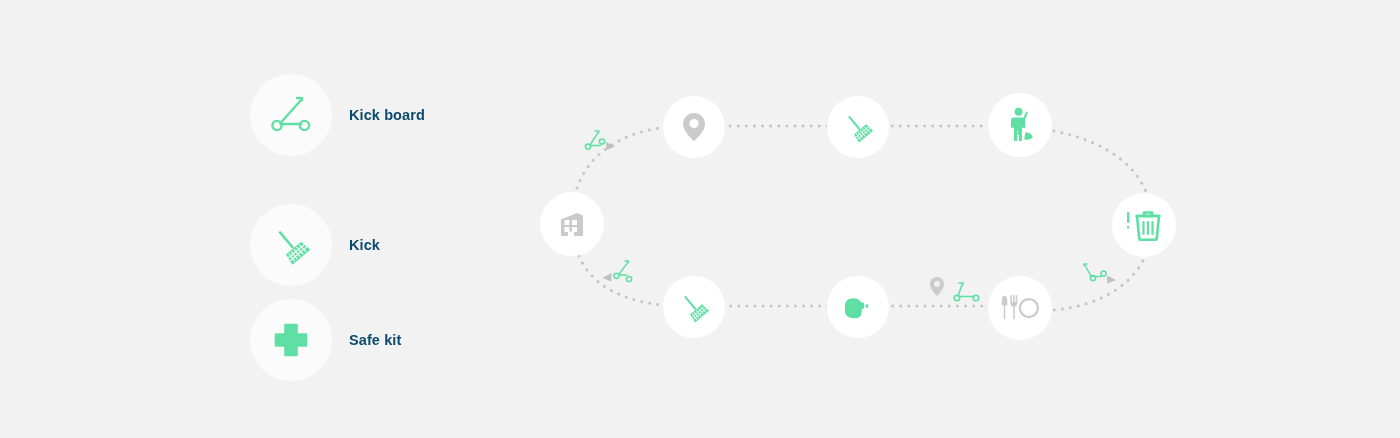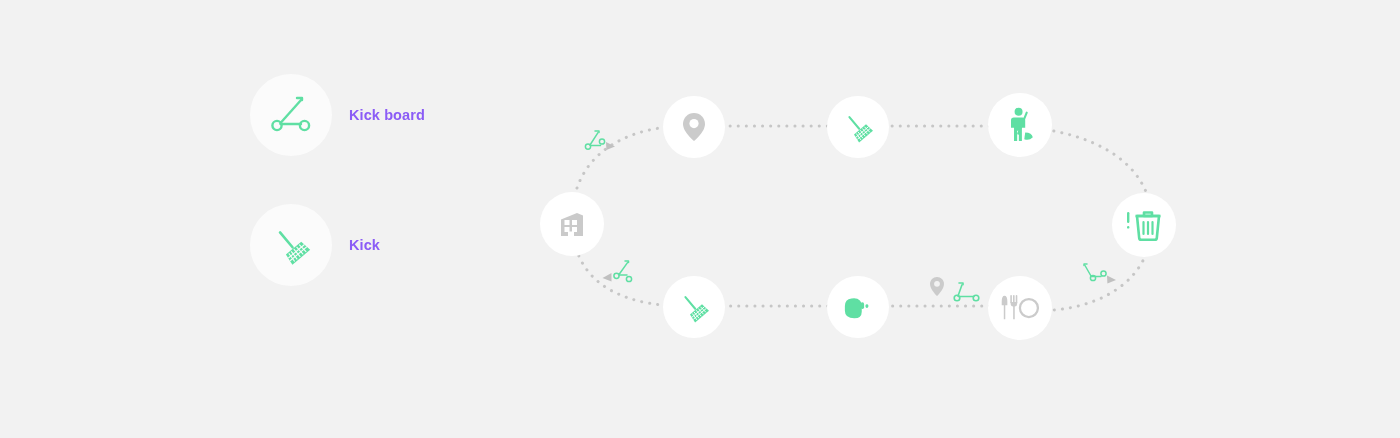--- a/index.html
+++ b/index.html
@@ -21,21 +21,21 @@
   .disc {
     width: 82px; height: 82px; border-radius: 50%;
     background: #fbfbfb;
     display: flex; align-items: center; justify-content: center;
     flex: 0 0 auto;
   }
   .legend-label {
     margin-left: 17px;
     font-size: 14.5px;
     font-weight: bold;
-    color: #8b5cf6;
+    color: #0c4a6e;
     letter-spacing: .1px;
     white-space: nowrap;
   }
   .plus-sep {
     position: absolute; top: 172px; left: 33px;
     width: 20px; height: 20px;
     color: #a3a3a6;
   }
   .plus-sep svg { display: block; }
 
@@ -112,20 +112,28 @@
               <path d="M29.5 28 L30.3 38"></path>
               <path d="M12.6 31.3 H33.6"></path>
                 <path d="M12.2 34.5 H34.2"></path>
             </g>
           </g>
         </svg>
       </div>
       <div class="legend-label">Kick</div>
     </div>
 
+    <div class="legend-row r2">
+      <div class="disc">
+        <svg width="46" height="46" viewBox="0 0 46 46">
+          <path d="M17.5 8 h11 v9.5 h9.5 v11 h-9.5 v9.5 h-11 v-9.5 h-9.5 v-11 h9.5 z" fill="#5fdfa3" stroke="#5fdfa3" stroke-width="2.6" stroke-linejoin="round"></path>
+        </svg>
+      </div>
+      <div class="legend-label">Safe kit</div>
+    </div>
   </div>
 
   <div class="flow">
 
     <svg class="path-layer" width="700" height="330" viewBox="0 0 700 330">
 
       <path d="M 52 160
                C 52 92, 110 64, 174 66
                L 290 66
                L 470 66

